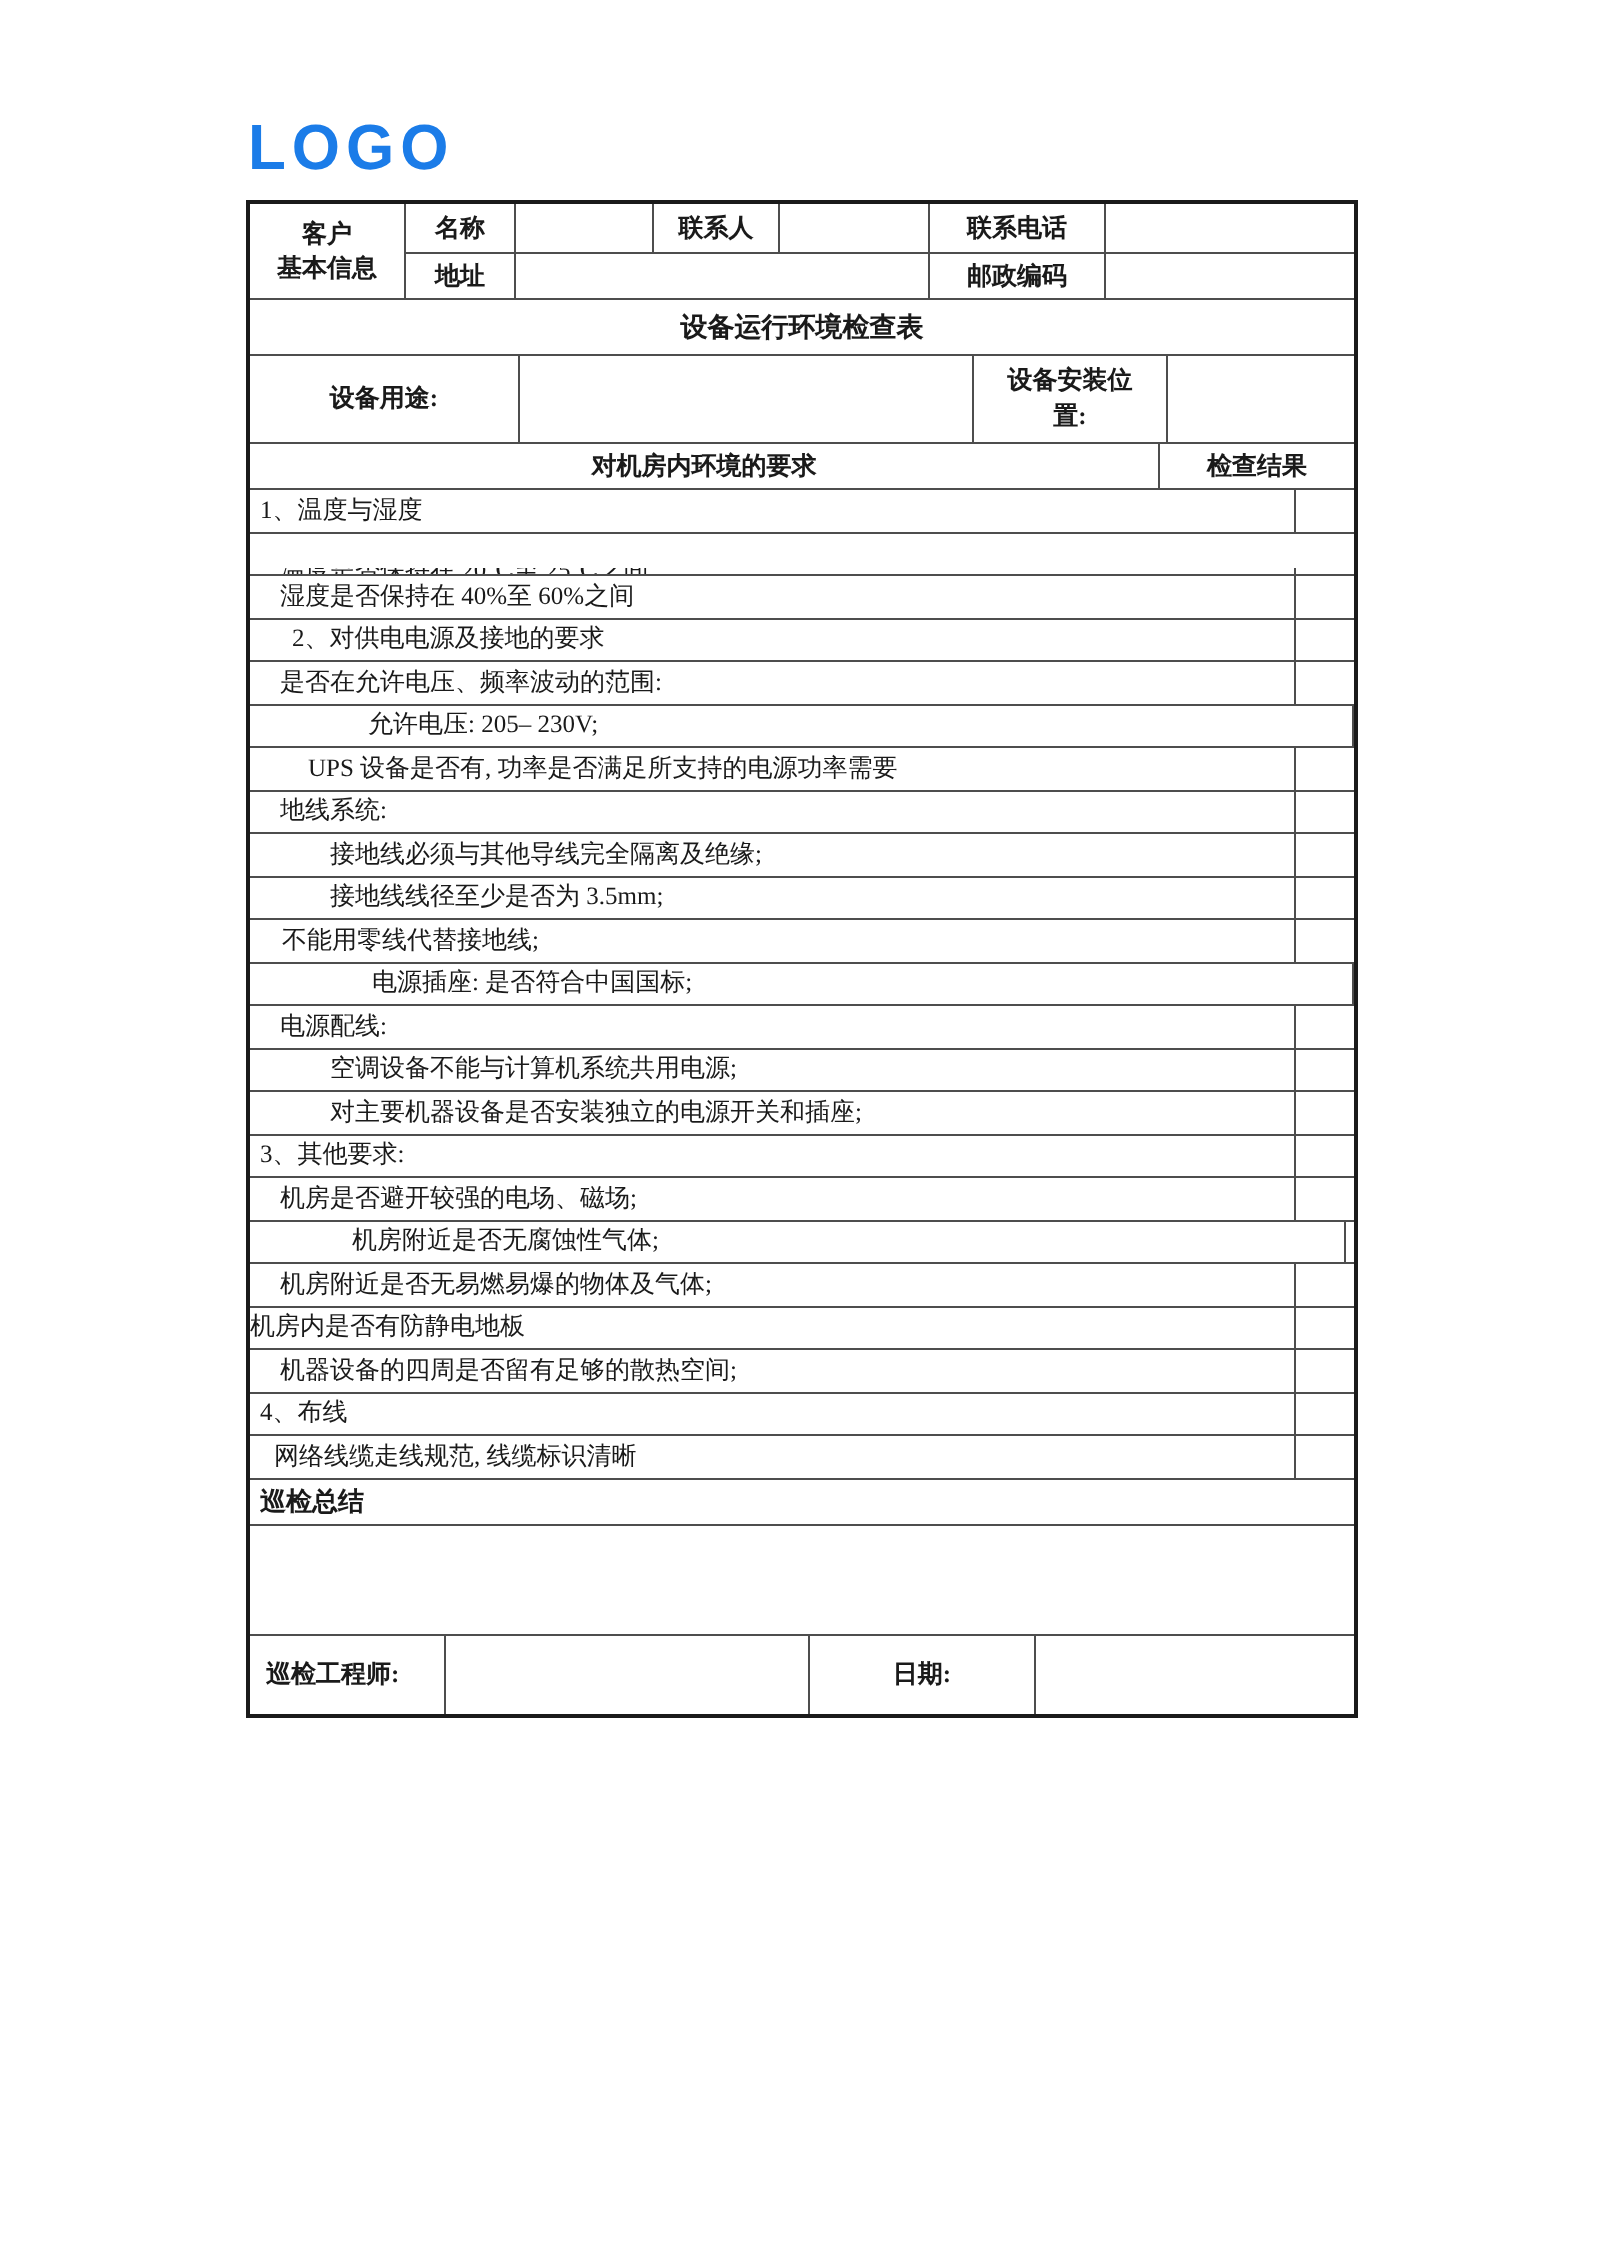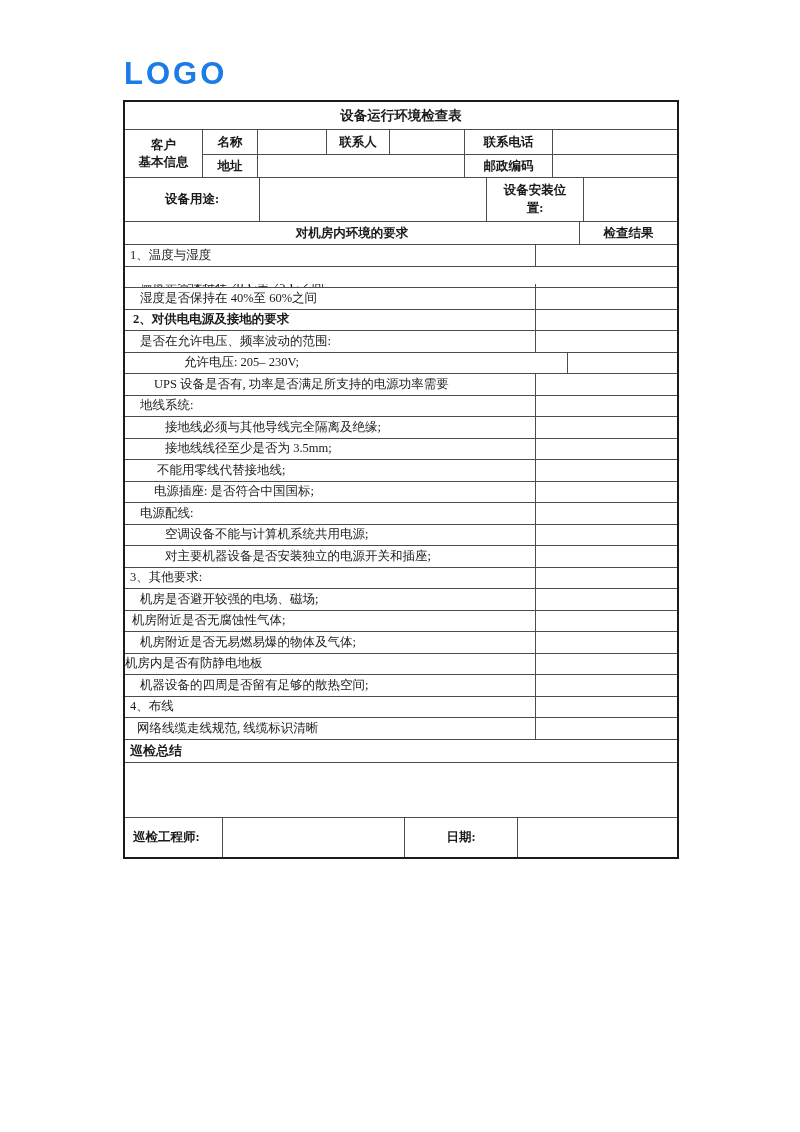--- a/index.html
+++ b/index.html
@@ -28,39 +28,37 @@
   .w55 { width:55px; } .w69 { width:69px; } .w63 { width:63px; } .w75 { width:75px; } .w88 { width:88px; } .w207 { width:207px; }
   .grow { flex:1; }
 
   .usage-row { height:44px; }
   .w133 { width:135px; } .w227 { width:227px; }
   .loc-cell { width:97px; padding:0 11px; line-height:1.4; }
 
   .req-header { height:23px; font-weight:bold; }
   .req-main { width:455px; }
   .req-row { display:flex; height:21.5px; border-bottom:1px solid #4d4d4d; }
-  .req-text { width:411px; border-right:1px solid #4d4d4d; display:flex; align-items:center; white-space:nowrap; overflow:hidden; }
+  .req-text { width:523px; border-right:1px solid #4d4d4d; display:flex; align-items:center; white-space:nowrap; overflow:hidden; }
   .req-result { flex:1; }
 
   .summary-label-row { height:23px; padding-left:5px; font-weight:bold; font-size:13px; align-items:center; display:flex; }
   .summary-body { height:55px; }
 
   .footer-row { height:39px; }
   .fw98 { width:98px; padding-left:8px; } .fw182 { width:182px; } .fw113 { width:113px; }
 </style>
 </head>
 <body>
 
 <div class="page">
 
   <div class="logo">LOGO</div>
 
   <div class="form-table">
-
-    <div class="row title-row">设备运行环境检查表</div>
 
     <div class="row cust-block">
       <div class="cell center bold cust-group">
         <span>客户</span>
         <span>基本信息</span>
       </div>
       <div class="cust-right">
         <div class="cust-row-a">
           <div class="cell center bold w55">名称</div>
           <div class="cell w69"></div>
@@ -71,20 +69,22 @@
         </div>
         <div class="cust-row-b">
           <div class="cell center bold w55">地址</div>
           <div class="cell w207"></div>
           <div class="cell center bold w88">邮政编码</div>
           <div class="cell grow"></div>
         </div>
       </div>
     </div>
 
+    <div class="row title-row">设备运行环境检查表</div>
+
     <div class="row usage-row">
       <div class="cell center bold w133">设备用途:</div>
       <div class="cell w227"></div>
       <div class="cell center bold loc-cell">设备安装位置:</div>
       <div class="cell grow"></div>
     </div>
 
     <div class="row req-header">
       <div class="cell center req-main">对机房内环境的要求</div>
       <div class="cell center grow">检查结果</div>
@@ -100,21 +100,21 @@
     <div class="req-text" style="padding-left: 15px; margin-top: 17px;">温度是否保持在 20℃至 25℃之间</div>
     <div class="cell req-result"></div>
   </div>
 
   <div class="req-row">
     <div class="req-text" style="padding-left: 15px;">湿度是否保持在 40%至 60%之间</div>
     <div class="cell req-result"></div>
   </div>
 
   <div class="req-row">
-    <div class="req-text" style="padding-left: 8px; font-weight: bold;">2、对供电电源及接地的要求</div>
+    <div class="req-text" style="padding-left: 21px;">2、对供电电源及接地的要求</div>
     <div class="cell req-result"></div>
   </div>
 
   <div class="req-row">
     <div class="req-text" style="padding-left: 15px;">是否在允许电压、频率波动的范围:</div>
     <div class="cell req-result"></div>
   </div>
 
   <div class="req-row">
     <div class="req-text" style="padding-left: 27px; margin-left: 32px;">允许电压: 205– 230V;</div>
@@ -135,26 +135,26 @@
     <div class="req-text" style="padding-left: 40px;">接地线必须与其他导线完全隔离及绝缘;</div>
     <div class="cell req-result"></div>
   </div>
 
   <div class="req-row">
     <div class="req-text" style="padding-left: 40px;">接地线线径至少是否为 3.5mm;</div>
     <div class="cell req-result"></div>
   </div>
 
   <div class="req-row">
-    <div class="req-text" style="padding-left: 32px;">不能用零线代替接地线;</div>
-    <div class="cell req-result"></div>
-  </div>
-
-  <div class="req-row">
-    <div class="req-text" style="padding-left: 29px;">电源插座: 是否符合中国国标;</div>
+    <div class="req-text" style="padding-left: 16px;">不能用零线代替接地线;</div>
+    <div class="cell req-result"></div>
+  </div>
+
+  <div class="req-row">
+    <div class="req-text" style="padding-left: 29px; margin-left: 32px;">电源插座: 是否符合中国国标;</div>
     <div class="cell req-result"></div>
   </div>
 
   <div class="req-row">
     <div class="req-text" style="padding-left: 15px;">电源配线:</div>
     <div class="cell req-result"></div>
   </div>
 
   <div class="req-row">
     <div class="req-text" style="padding-left: 40px;">空调设备不能与计算机系统共用电源;</div>
@@ -170,21 +170,21 @@
     <div class="req-text" style="padding-left: 5px;">3、其他要求:</div>
     <div class="cell req-result"></div>
   </div>
 
   <div class="req-row">
     <div class="req-text" style="padding-left: 15px;">机房是否避开较强的电场、磁场;</div>
     <div class="cell req-result"></div>
   </div>
 
   <div class="req-row">
-    <div class="req-text" style="padding-left: 7px;">机房附近是否无腐蚀性气体;</div>
+    <div class="req-text" style="padding-left: 26px; margin-left: 25px;">机房附近是否无腐蚀性气体;</div>
     <div class="cell req-result"></div>
   </div>
 
   <div class="req-row">
     <div class="req-text" style="padding-left: 15px;">机房附近是否无易燃易爆的物体及气体;</div>
     <div class="cell req-result"></div>
   </div>
 
   <div class="req-row">
     <div class="req-text" style="">机房内是否有防静电地板</div>

